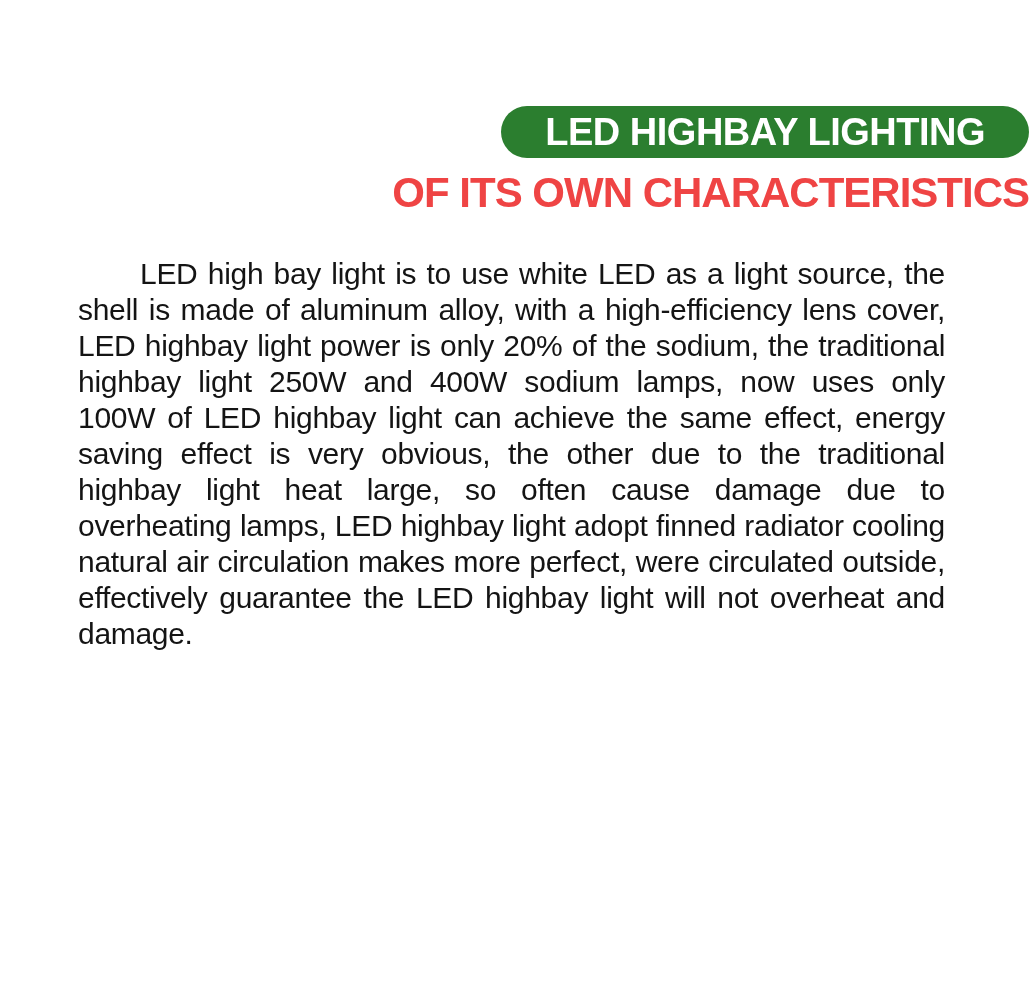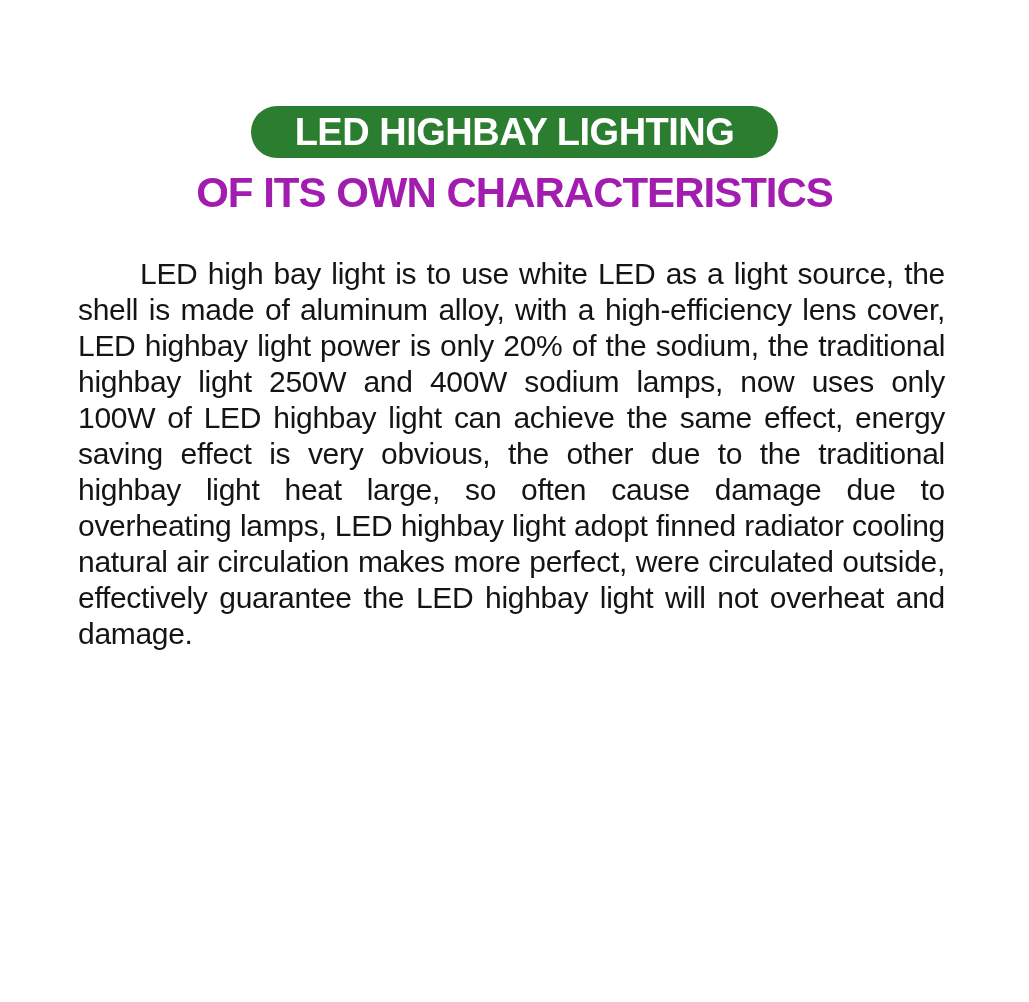--- a/index.html
+++ b/index.html
@@ -16,21 +16,21 @@
     overflow: hidden;
   }
 
   .page {
     width: 1029px;
     height: 1002px;
     padding-top: 106px;
   }
 
   .header {
-    text-align: center;
+    text-align: right;
   }
 
   .badge {
     display: inline-block;
     background: #2b7e2f;
     color: #ffffff;
     font-size: 38px;
     font-weight: bold;
     letter-spacing: -0.5px;
     line-height: 52px;
@@ -38,21 +38,21 @@
     padding: 0 44px;
     border-radius: 26px;
     white-space: nowrap;
   }
 
   .subtitle {
     margin-top: 12px;
     font-size: 42px;
     font-weight: bold;
     letter-spacing: -1px;
-    color: #a21caf;
+    color: #ef4444;
     line-height: 46px;
   }
 
   .body-text {
     margin: 40px 84px 0 78px;
     font-size: 30px;
     line-height: 36px;
     letter-spacing: -0.3px;
     color: #141414;
     text-align: justify;

